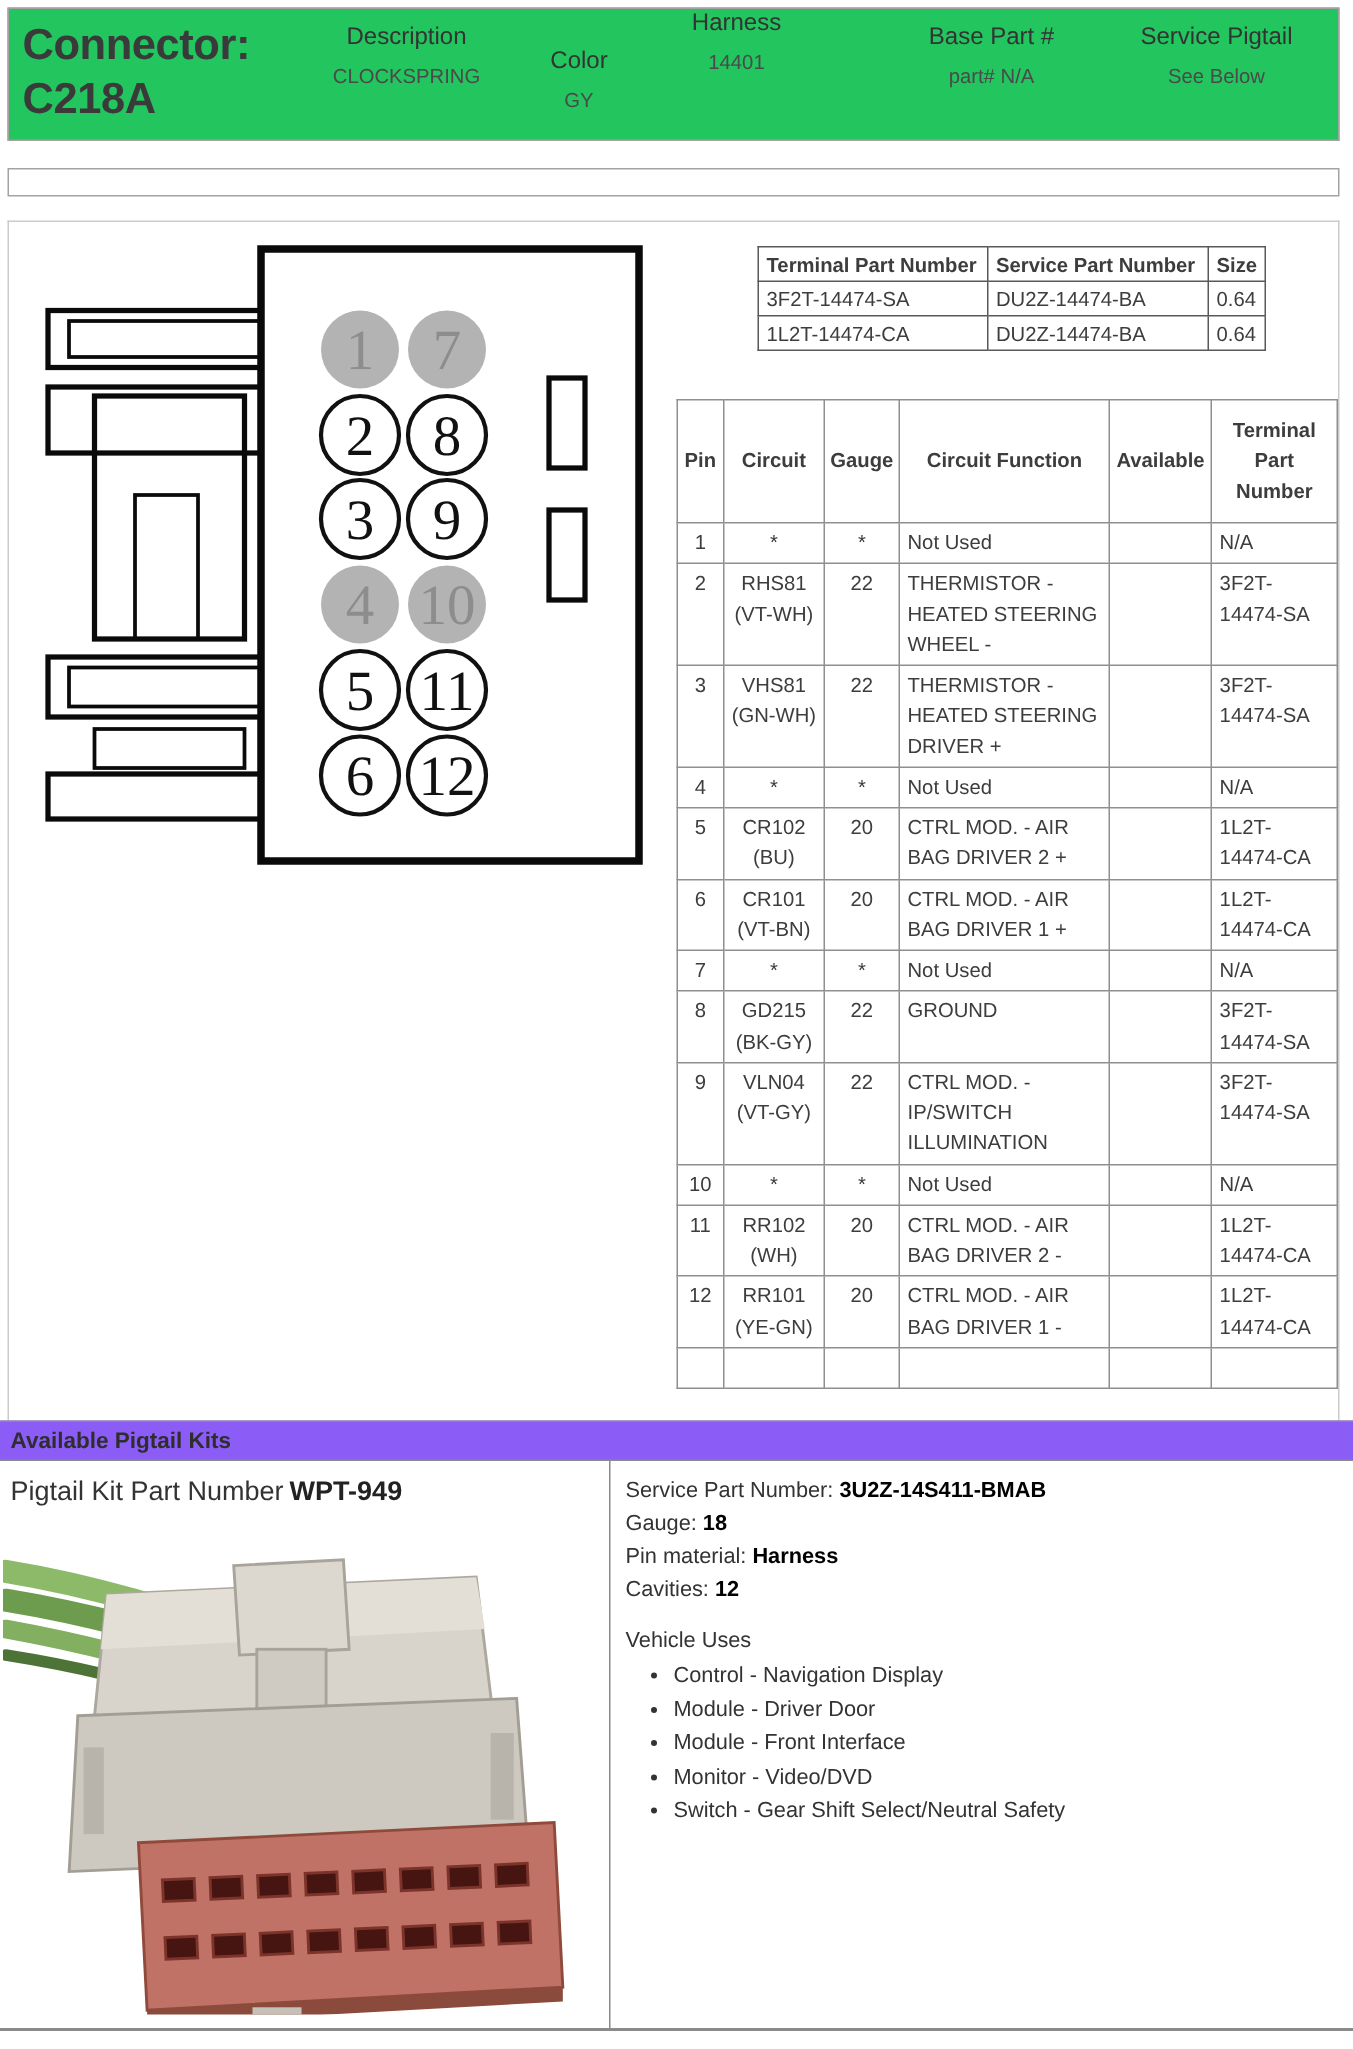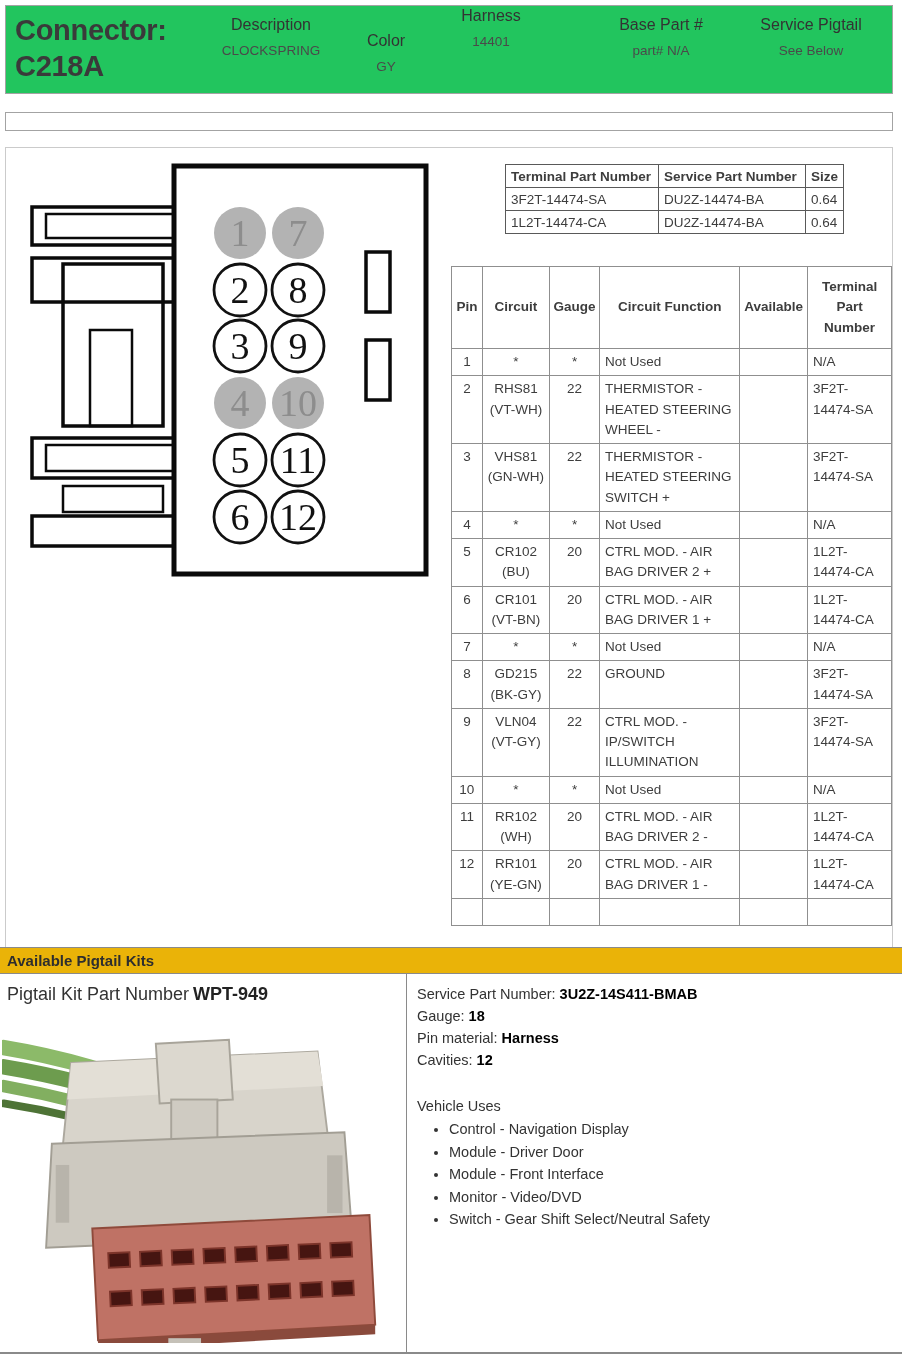--- a/index.html
+++ b/index.html
@@ -35,30 +35,30 @@
   .pin-table{position:absolute;left:445px;top:118px;font-size:13.5px;line-height:1.5;}
   .pin-table th,.pin-table td{border:1px solid #8f8f8f;color:#3d3d3d;
     box-sizing:border-box;overflow-wrap:break-word;}
   .pin-table th{font-weight:700;text-align:center;vertical-align:middle;height:82px;padding:3px 2px;}
   .pin-table td{vertical-align:top;padding:3px 5px;}
   .pin-table td.ac{text-align:center;}
   .pin-table td:empty::after{content:"\00a0";}
   
   .pig-head{position:absolute;left:0;top:947px;width:902px;height:27px;
     border-top:1px solid #8a8a8a;border-bottom:1px solid #8a8a8a;box-sizing:border-box;
-    font-size:15px;font-weight:700;color:#2e2e2e;padding:4px 0 0 7px;background:#eab308;}
+    font-size:15px;font-weight:700;color:#2e2e2e;padding:4px 0 0 7px;background:#8b5cf6;}
   .pig-body{position:absolute;left:0;top:974px;width:902px;height:378px;display:flex;}
   .pig-left{width:407px;border-right:1px solid #8a8a8a;position:relative;box-sizing:border-box;}
   .kit-line{padding:10px 0 0 7px;font-size:18px;color:#333;}
   .kit-line b{margin-left:4px;color:#222;}
   .photo{display:block;margin:6px 0 0 2px;width:400px;height:332px;}
   .pig-right{flex:1;padding:9px 12px 0 10px;font-size:14.5px;color:#333;}
   .dline{line-height:22px;}
   .dline b{margin-left:4px;color:#000000;}
-  .uses-title{margin-top:24px;line-height:22px;}
+  .uses-title{margin-top:12px;line-height:22px;}
   .uses{margin:2px 0 0;padding-left:32px;list-style:disc;}
   .uses li{line-height:21.5px;margin:0 0 1px;}
   .bottom-rule{position:absolute;left:0;top:1352px;width:902px;height:0;border-top:2px solid #8a8a8a;}
 </style>
 </head>
 <body>
 
 <div class="header-box">
   <div class="conn-title">
     <div>Connector:</div>
@@ -193,21 +193,21 @@
           <td class="ac">RHS81 (VT-WH)</td>
           <td class="ac">22</td>
           <td>THERMISTOR - HEATED STEERING WHEEL -</td>
           <td></td>
           <td>3F2T-14474-SA</td>
         </tr>
         <tr>
           <td class="ac">3</td>
           <td class="ac">VHS81 (GN-WH)</td>
           <td class="ac">22</td>
-          <td>THERMISTOR - HEATED STEERING SWITCH +</td>
+          <td>THERMISTOR - HEATED STEERING DRIVER +</td>
           <td></td>
           <td>3F2T-14474-SA</td>
         </tr>
         <tr>
           <td class="ac">4</td>
           <td class="ac">*</td>
           <td class="ac">*</td>
           <td>Not Used</td>
           <td></td>
           <td>N/A</td>

